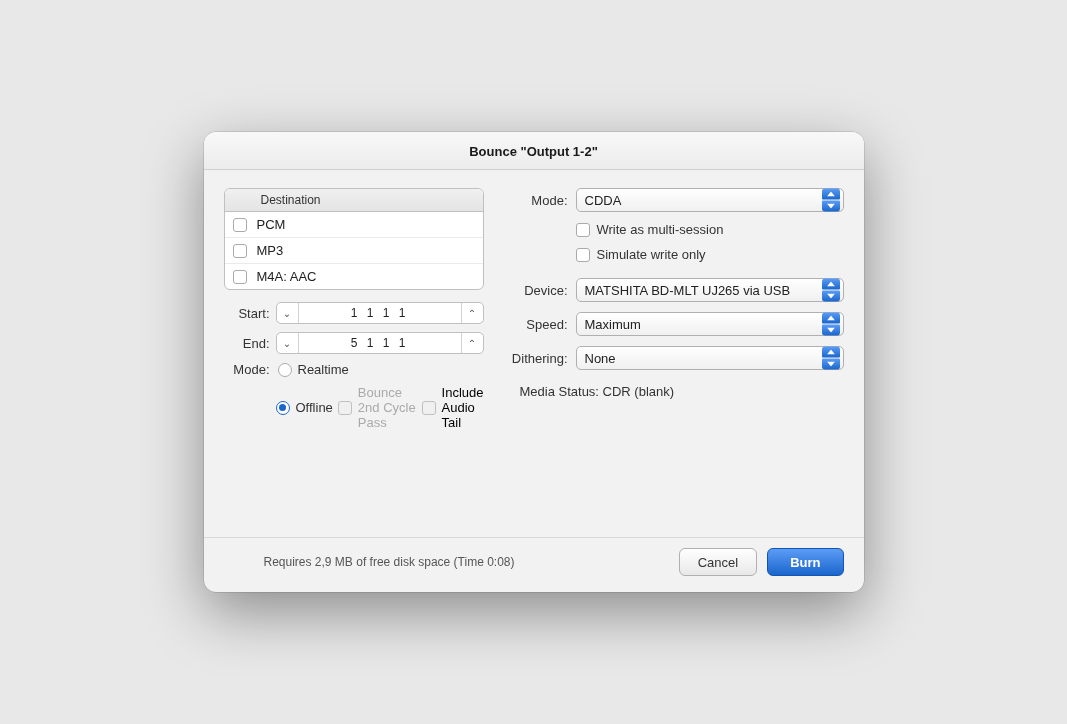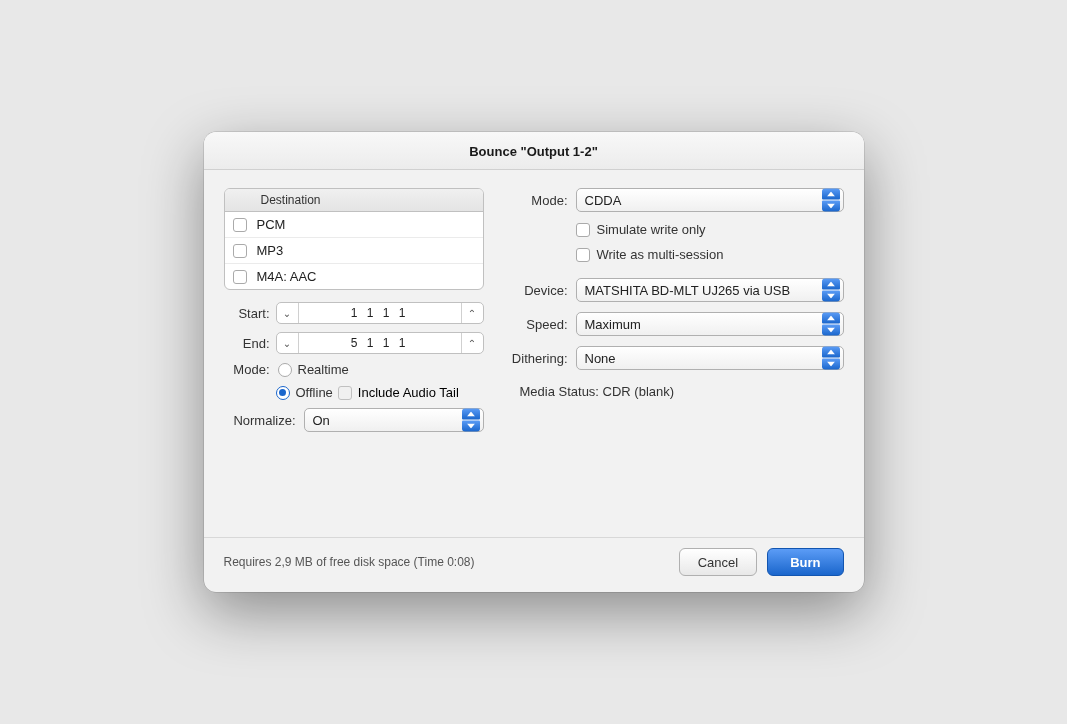--- a/index.html
+++ b/index.html
@@ -360,20 +360,21 @@
       align-items: center;
       justify-content: space-between;
       padding: 10px 20px 16px;
       border-top: 1px solid #d8d8d8;
       margin-top: auto;
     }
 
     .footer-info {
       font-size: 12px;
       color: #555;
+      margin-left: 40px;
     }
 
     .footer-buttons {
       display: flex;
       gap: 10px;
     }
 
     .btn-cancel {
       padding: 4px 18px;
       height: 28px;
@@ -470,48 +471,31 @@
             <span>Realtime</span>
           </div>
         </div>
 
         <div class="radio-group">
           <div class="radio-item">
             <div class="radio-circle checked"></div>
             <span>Offline</span>
           </div>
 
+          <div class="checkbox-item">
+            <div class="chk-box"></div>
+            <span class="disabled-text">Bounce 2nd Cycle Pass</span>
+          </div>
 
           <div class="checkbox-item">
             <div class="chk-box"></div>
             <span>Include Audio Tail</span>
           </div>
         </div>
 
-        <div class="normalize-row">
-          <span class="normalize-label">Normalize:</span>
-          <div class="select-wrapper">
-            <select class="mac-select">
-              <option>On</option>
-              <option>Off</option>
-            </select>
-            <div class="select-arrow">
-              <div class="select-arrow-btn top">
-                <svg width="8" height="5" viewBox="0 0 8 5">
-                    <path d="M4 0L8 5H0z"></path>
-                  </svg>
-              </div>
-              <div class="select-arrow-btn bottom">
-                <svg width="8" height="5" viewBox="0 0 8 5">
-                    <path d="M4 5L0 0H8z"></path>
-                  </svg>
-              </div>
-            </div>
-          </div>
-        </div>
 
       </div>
     </div>
 
     <div class="right-panel">
 
       <div class="form-row">
         <span class="form-label">Mode:</span>
         <div class="select-wrapper">
           <select class="mac-select">
@@ -527,26 +511,26 @@
               <svg width="8" height="5" viewBox="0 0 8 5">
                   <path d="M4 5L0 0H8z"></path>
                 </svg>
             </div>
           </div>
         </div>
       </div>
 
       <div class="checkbox-row">
         <div class="chk"></div>
-        <span>Simulate write only</span>
+        <span>Write as multi-session</span>
       </div>
 
       <div class="checkbox-row">
         <div class="chk"></div>
-        <span>Write as multi-session</span>
+        <span>Simulate write only</span>
       </div>
 
       <div class="form-row" style="margin-top:6px;">
         <span class="form-label">Device:</span>
         <div class="select-wrapper">
           <select class="mac-select">
             <option>MATSHITA BD-MLT UJ265 via USB</option>
           </select>
           <div class="select-arrow">
             <div class="select-arrow-btn top">

